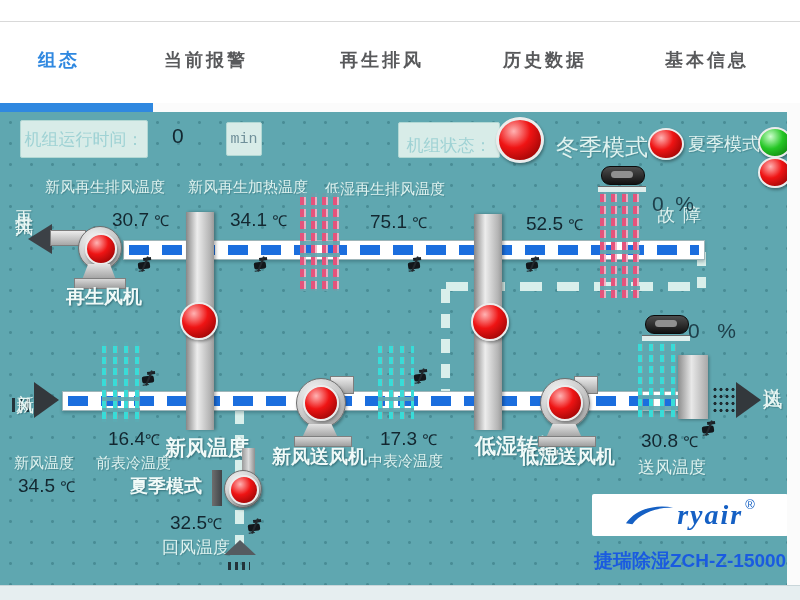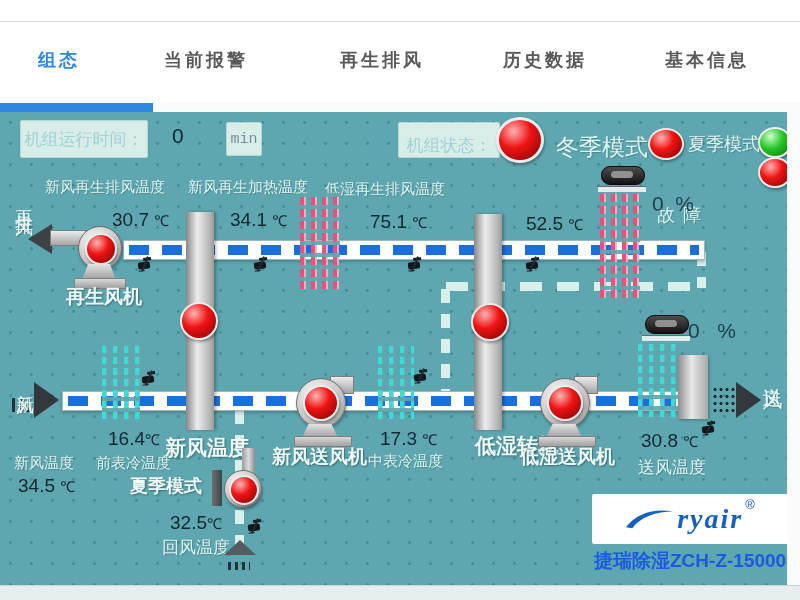--- a/index.html
+++ b/index.html
@@ -65,21 +65,21 @@
   .sensor::after{content:"";position:absolute;left:8px;top:0;width:2px;height:16px;background:#23292e;transform:rotate(22deg);}
   .tri-left{position:absolute;width:0;height:0;border-top:15px solid transparent;
       border-bottom:15px solid transparent;border-right:24px solid #3c4146;}
   .tri-right{position:absolute;width:0;height:0;border-top:18px solid transparent;
       border-bottom:18px solid transparent;border-left:25px solid #33383c;}
   .tri-up{position:absolute;width:0;height:0;border-left:16px solid transparent;
       border-right:16px solid transparent;border-bottom:15px solid #555b60;}
   .ticks{position:absolute;background:repeating-linear-gradient(90deg,#23333a 0 3px, transparent 3px 7px);}
   .dotsgrid{position:absolute;background-image:radial-gradient(#1d2a30 1.3px, transparent 1.8px);background-size:6px 7px;}
   
-  #logo-box{position:absolute;left:592px;top:382px;width:196px;height:50px;background:#ffffff;
+  #logo-box{position:absolute;left:592px;top:382px;width:196px;height:42px;background:#ffffff;
       border-radius:2px;display:flex;align-items:center;justify-content:center;gap:2px;}
   #logo-text{font-family:"Liberation Serif",serif;font-style:italic;font-weight:bold;
       font-size:28px;color:#1560c4;letter-spacing:2px;}
   #logo-reg{font-size:13px;color:#1560c4;align-self:flex-start;margin-top:3px;}
   #model-text{position:absolute;left:594px;top:436px;color:#1a5be0;font-size:19px;font-weight:bold;white-space:nowrap;}
 </style>
 </head>
 <body>
 
 <div class="abs" id="topstrip"></div>

